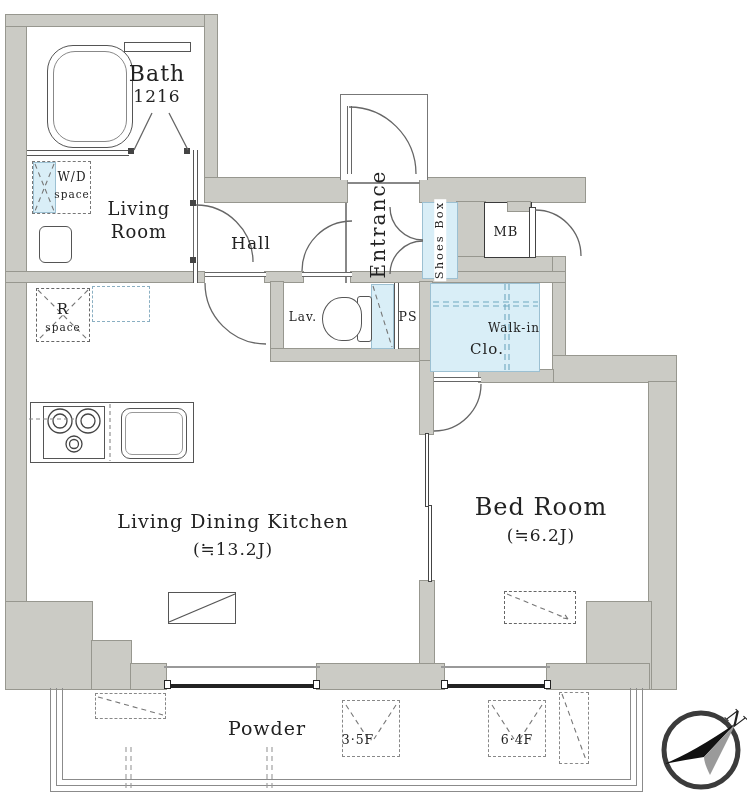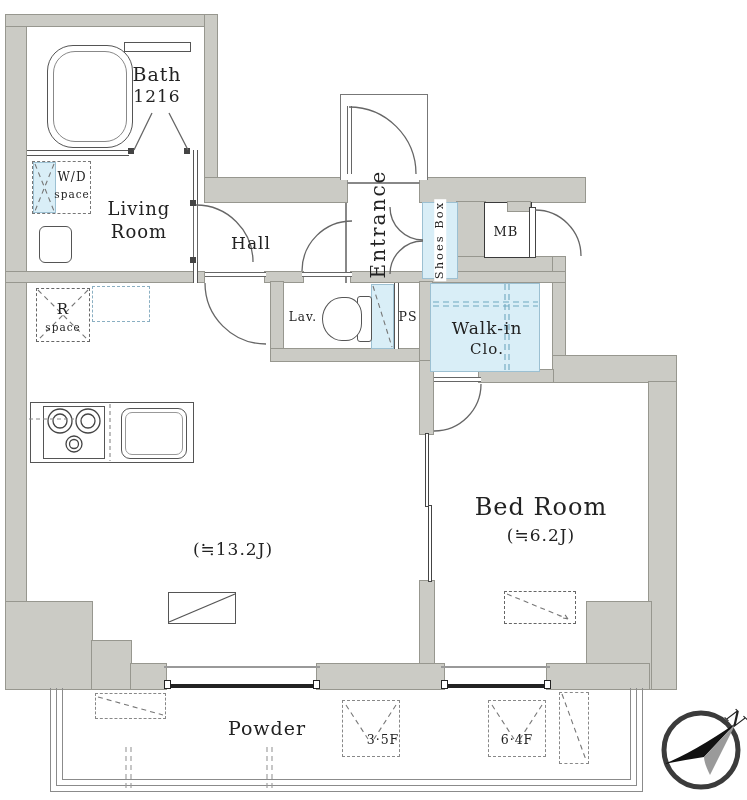--- a/index.html
+++ b/index.html
@@ -147,37 +147,38 @@
       <path d="M505,284 L505,371 M509,284 L509,371"></path>
     </g>
   </svg>
 
   <svg width="94" height="94" viewBox="0 0 94 94" style="left:654px;top:702px">
     <circle cx="47" cy="48" r="37" fill="none" stroke="#3b3b3b" stroke-width="5"></circle>
     <path fill="#111" d="M10,62 Q40,50 82,21 L50,55 Q30,58 10,62 Z"></path>
     <path fill="#9a9a9a" d="M82,21 L56,73 Q50,61 50,55 Z"></path>
   </svg>
 
-  <div class="lbl" style="left:157px;top:74px;font-size:19px"><span>Bath</span></div>
+  <div class="lbl" style="left:157px;top:74px;font-size:22px"><span>Bath</span></div>
   <div class="lbl" style="left:157px;top:96px;font-size:17px"><span>1216</span></div>
   <div class="lbl" style="left:72px;top:177px;font-size:12px"><span>W/D</span></div>
   <div class="lbl" style="left:72px;top:194px;font-size:10.5px"><span>space</span></div>
   <div class="lbl" style="left:139px;top:209px;font-size:18px"><span>Living</span></div>
   <div class="lbl" style="left:139px;top:232px;font-size:18px"><span>Room</span></div>
   <div class="lbl" style="left:251px;top:243px;font-size:17px"><span>Hall</span></div>
   <div class="vlbl" style="left:378px;top:224px;font-size:20px"><span>Entrance</span></div>
   <div class="vlbl" style="left:440px;top:240px;font-size:11.5px;background:#fff;padding:0 2px"><span>Shoes Box</span></div>
   <div class="lbl" style="left:506px;top:231px;font-size:13px"><span>MB</span></div>
   <div class="lbl" style="left:303px;top:317px;font-size:12px"><span>Lav.</span></div>
   <div class="lbl" style="left:408px;top:317px;font-size:12.5px"><span>PS</span></div>
-  <div class="lbl" style="left:487px;top:328px;font-size:17px"><span>Walk-in</span></div>
+  <div class="lbl" style="left:514px;top:328px;font-size:12px"><span>Walk-in</span></div>
   <div class="lbl" style="left:487px;top:349px;font-size:15px"><span>Clo.</span></div>
   <div class="lbl" style="left:63px;top:309px;font-size:15px"><span>R</span></div>
   <div class="lbl" style="left:63px;top:327px;font-size:10.5px"><span>space</span></div>
+  <div class="lbl" style="left:233px;top:521px;font-size:19px"><span>Living Dining Kitchen</span></div>
   <div class="lbl" style="left:233px;top:549px;font-size:17px"><span>(≒13.2J)</span></div>
   <div class="lbl" style="left:541px;top:507px;font-size:24px"><span>Bed Room</span></div>
   <div class="lbl" style="left:541px;top:535px;font-size:17px"><span>(≒6.2J)</span></div>
   <div class="lbl" style="left:267px;top:728px;font-size:19px"><span>Powder</span></div>
-  <div class="lbl" style="left:383px;top:740px;font-size:12.5px"><span>3·5F</span></div>
+  <div class="lbl" style="left:358px;top:740px;font-size:12.5px"><span>3·5F</span></div>
   <div class="lbl" style="left:517px;top:740px;font-size:12.5px"><span>6·4F</span></div>
   <div class="lbl" style="left:736px;top:719px;font-size:20px;transform:translate(-50%,-50%) rotate(42deg);font-style:italic"><span>N</span></div>
 
 </div>
 
 </body></html>

